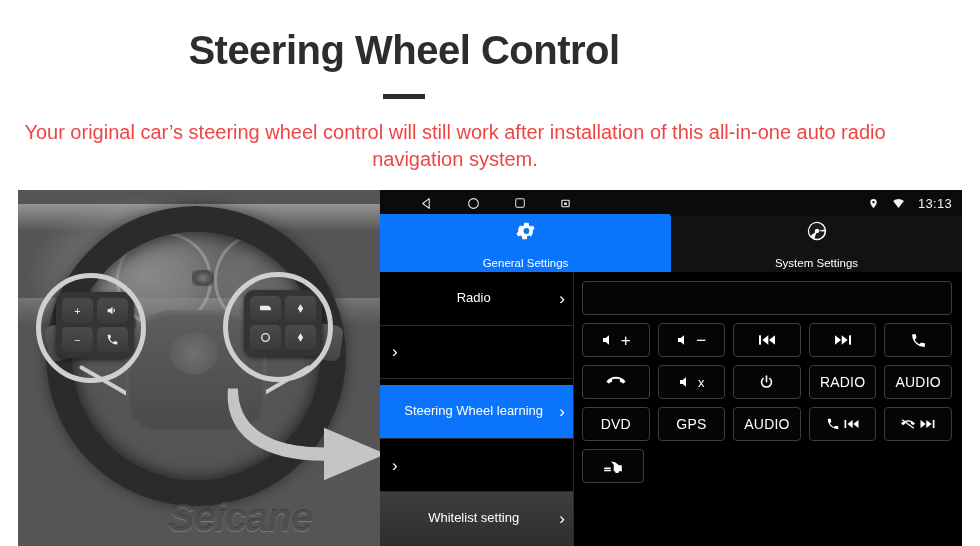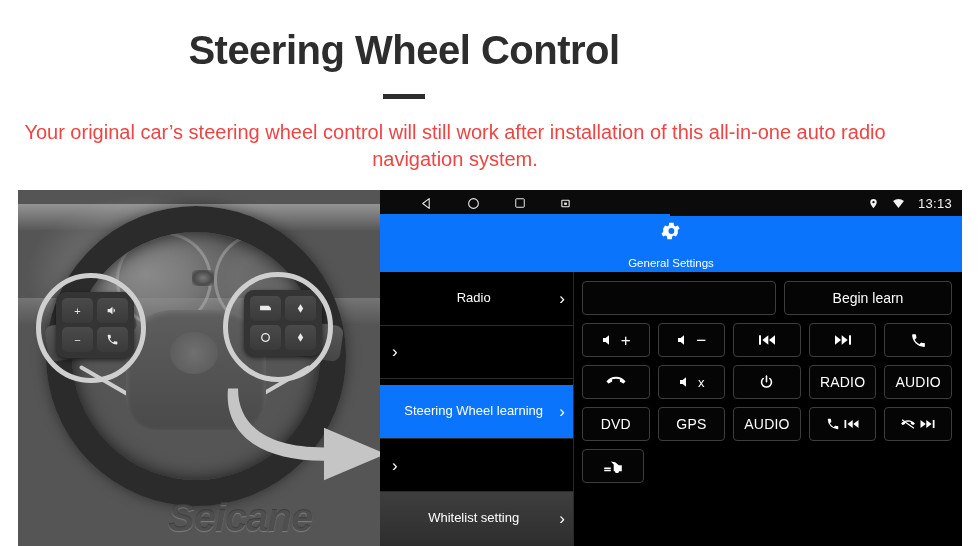--- a/index.html
+++ b/index.html
@@ -323,20 +323,30 @@
 
       <div class="tabs">
         <div class="tab active">
           <span class="tab-icon">
             <svg width="22" height="22" viewBox="0 0 24 24" fill="#fff">
                 <path d="M19.4 13a7.6 7.6 0 000-2l2-1.6-2-3.4-2.4 1a7.6 7.6 0 00-1.7-1L14.9 3H10l-.4 2.9a7.6 7.6 0 00-1.7 1l-2.4-1-2 3.4L3.5 11a7.6 7.6 0 000 2l-2 1.6 2 3.4 2.4-1a7.6 7.6 0 001.7 1l.4 2.9h4.9l.4-2.9a7.6 7.6 0 001.7-1l2.4 1 2-3.4zM12.45 15.2a3.2 3.2 0 110-6.4 3.2 3.2 0 010 6.4z"></path>
               </svg>
           </span>
           <span class="tab-label">General Settings</span>
         </div>
+        <div class="tab">
+          <span class="tab-icon">
+            <svg width="22" height="22" viewBox="0 0 24 24">
+                <circle cx="12" cy="12" r="10" fill="#fff"></circle>
+                <path d="M12 3.4a8.6 8.6 0 00-7.2 13.3L12 12l8.3-1.6A8.6 8.6 0 0012 3.4zM20.4 12.6L12 12l-2.8 8a8.6 8.6 0 0011.2-7.4zM4.9 17.2L12 12 6.8 5.4A8.6 8.6 0 004.9 17.2z" fill="#1b1b1b"></path>
+                <circle cx="12" cy="12" r="2.4" fill="#fff"></circle>
+              </svg>
+          </span>
+          <span class="tab-label">System Settings</span>
+        </div>
       </div>
 
       <div class="hu-body">
 
         <div class="menu">
           <div class="menu-item">
             <span class="mi-label">Radio</span>
             <span class="chev">›</span>
           </div>
           <div class="menu-item">
@@ -352,23 +362,20 @@
           <div class="menu-item hover">
             <span class="mi-label">Whitelist setting</span>
             <span class="chev">›</span>
           </div>
         </div>
 
         <div class="panel">
 
           <div class="panel-row">
             <input class="field" type="text" value="" placeholder="" style="">
-            <div class="btn-wide">
-              <span>Begin learn</span>
-            </div>
           </div>
 
           <div class="panel-row">
             <div class="key">
               <span>
                 <svg width="16" height="16" viewBox="0 0 24 24">
                     <path d="M3 9v6h4l5 4V5L7 9z"></path>
                   </svg>
               </span>
               <span class="plusminus">+</span>

